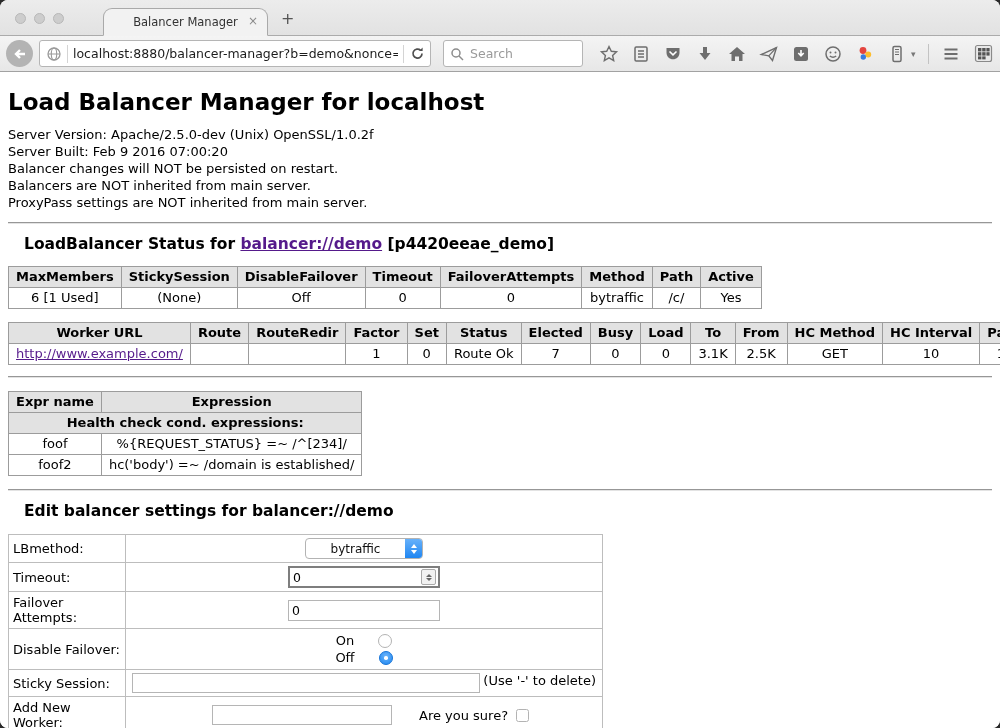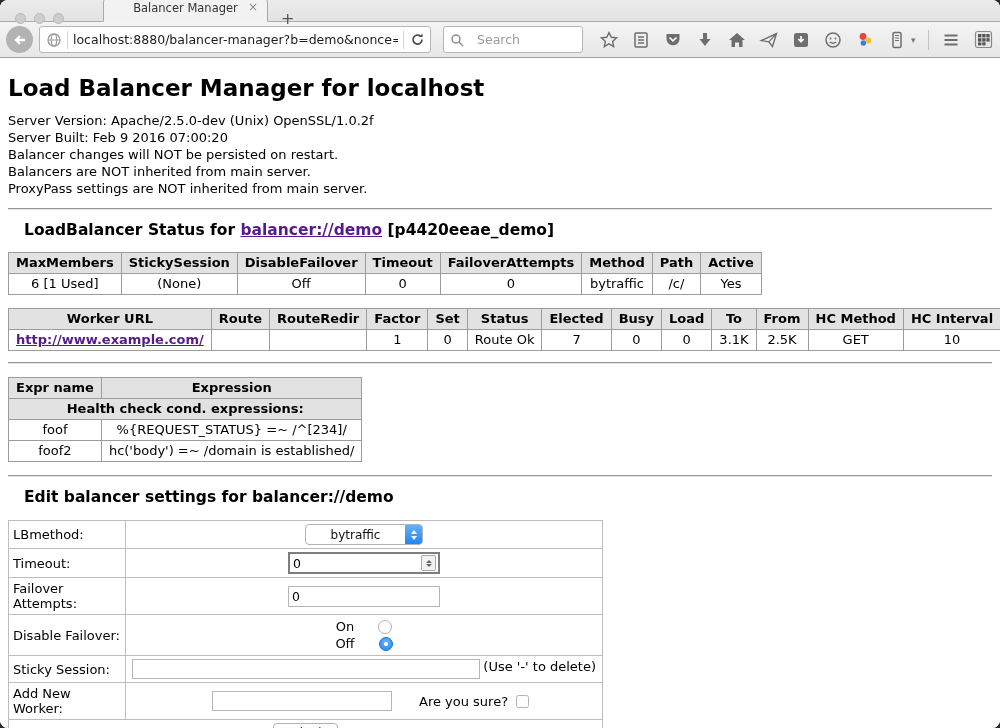--- a/index.html
+++ b/index.html
@@ -7,21 +7,21 @@
   body {
     width:1000px; height:728px; background:#2a2a2a;
     font-family:"DejaVu Sans", sans-serif;
   }
   .window {
     width:1000px; height:728px; border-radius:8px; overflow:hidden;
     background:#fff; display:flex; flex-direction:column;
   }
   
   .tabstrip {
-    height:22px; background:linear-gradient(#ececec,#e2e2e2);
+    height:36px; background:linear-gradient(#ececec,#e2e2e2);
     position:relative; border-bottom:1px solid #ababab; flex:none;
   }
   .traffic { position:absolute; left:15px; top:13px; display:flex; gap:8px; }
   .light { width:11px; height:11px; border-radius:50%; background:#cdcdcd; border:1px solid #b8b8b8; }
   .tab {
     position:absolute; left:103px; bottom:-1px; width:165px; height:28px;
     background:#f2f2f2; border:1px solid #a9a9a9; border-bottom:1px solid #f2f2f2;
     border-radius:9px 9px 0 0; display:flex; align-items:center; justify-content:center;
     font-size:11.5px; color:#333;
   }
@@ -38,21 +38,21 @@
     display:flex; align-items:center; justify-content:center;
   }
   .urlbar {
     width:392px; height:27px; background:#fff; border:1px solid #b5b5b5; border-radius:3px;
     display:flex; align-items:center; padding:0 4px 0 6px; gap:5px; flex:none; overflow:hidden;
   }
   .url-text { flex:1; font-size:12.5px; color:#1c1c1c; white-space:nowrap; overflow:hidden; }
   .vsep { width:1px; height:18px; background:#d4d4d4; flex:none; }
   .searchbar {
     width:140px; height:27px; background:#fff; border:1px solid #b5b5b5; border-radius:3px;
-    display:flex; align-items:center; padding:0 6px; gap:13px; flex:none;
+    display:flex; align-items:center; padding:0 6px; gap:6px; flex:none;
   }
   .search-text { font-size:12.5px; color:#9a9a9a; }
   .tb-icons { display:flex; align-items:center; gap:12px; margin-left:10px; flex:1; justify-content:space-between; }
   .tb-sep { width:1px; height:20px; background:#c3c3c3; }
   .icon { display:flex; align-items:center; justify-content:center; }
   .caret { font-size:9px; color:#777; margin-left:-8px; }
   
   .content { flex:1; background:#fff; padding:0 8px; overflow:hidden; color:#000; font-size:13px; }
   h1 { font-size:23px; margin:17px 0 11px 0; font-weight:bold; letter-spacing:0; }
   .info-line { font-size:13px; line-height:17px; }
@@ -285,21 +285,21 @@
         <th>Busy</th>
         <th>Load</th>
         <th>To</th>
         <th>From</th>
         <th>HC Method</th>
         <th>HC Interval</th>
         <th>Passes</th>
 
       </tr>
       <tr>
-        <td style="text-align:left;font-weight:bold;"><a class="lb-link" href="#">http://www.example.com/</a></td>
+        <td style="text-align:left;"><a class="lb-link" href="#">http://www.example.com/</a></td>
         <td></td>
         <td></td>
         <td>1</td>
         <td>0</td>
         <td>Route Ok</td>
         <td>7</td>
         <td>0</td>
         <td>0</td>
         <td>3.1K</td>
         <td>2.5K</td>

